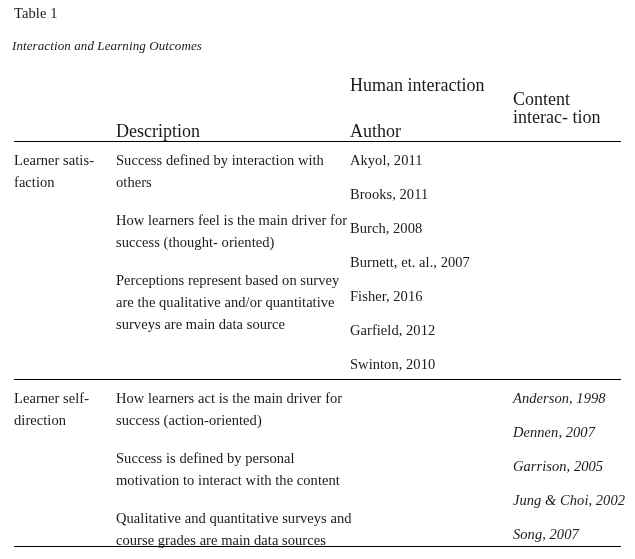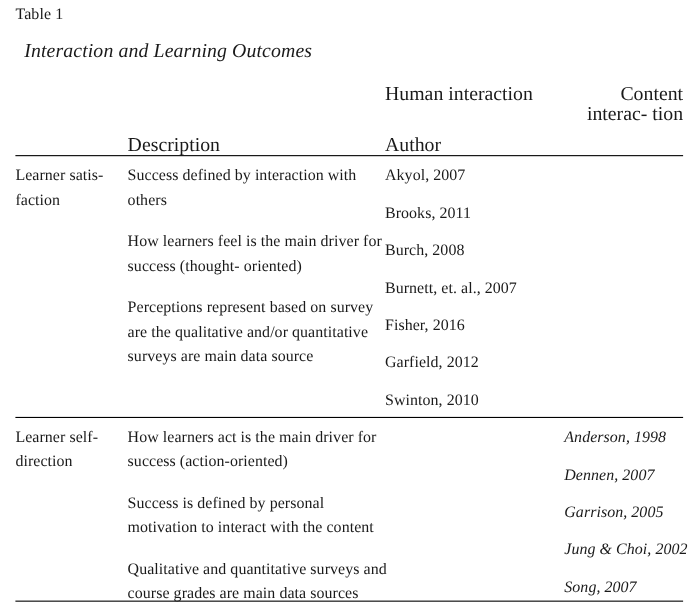--- a/index.html
+++ b/index.html
@@ -25,23 +25,23 @@
   .caption-number {
     position: absolute;
     left: 14px;
     top: 4px;
     font-size: 14.5px;
     line-height: 18px;
     letter-spacing: 0.1px;
   }
   .caption-title {
     position: absolute;
-    left: 22px;
+    left: 12px;
     top: 37px;
-    font-size: 18px;
+    font-size: 13px;
     line-height: 18px;
     font-style: italic;
     letter-spacing: 0.1px;
   }
 
   
   .table {
     position: absolute;
     left: 14px;
     top: 70px;
@@ -67,23 +67,22 @@
     font-size: 18px;
     line-height: 18px;
   }
   .thead .h-human {
     left: 336px;
     top: 6px;
     width: 160px;
   }
   .thead .h-content {
     left: 499px;
-    top: 6px;
+    top: 20px;
     width: 108px;
-    text-align: right;
   }
   .thead .h-perspective {
     left: 0px;
     top: 52px;
     width: 100px;
   }
   .thead .h-description {
     left: 102px;
     top: 52px;
     width: 230px;
@@ -164,21 +163,21 @@
 
     <div class="trow trow-1">
       <div class="cell c-perspective">Learner satis-
 faction</div>
       <div class="cell c-description">
           <p class="para">Success defined by interaction with others</p>
           <p class="para">How learners feel is the main driver for success (thought- oriented)</p>
           <p class="para">Perceptions represent based on survey are the qualitative and/or quantitative surveys are main data source</p>
         </div>
       <div class="cell c-human">
-          <p class="ref">Akyol, 2007</p>
+          <p class="ref">Akyol, 2011</p>
           <p class="ref">Brooks, 2011</p>
           <p class="ref">Burch, 2008</p>
           <p class="ref">Burnett, et. al., 2007</p>
           <p class="ref">Fisher, 2016</p>
           <p class="ref">Garfield, 2012</p>
           <p class="ref">Swinton, 2010</p>
         </div>
       <div class="cell c-content"></div>
     </div>
 

